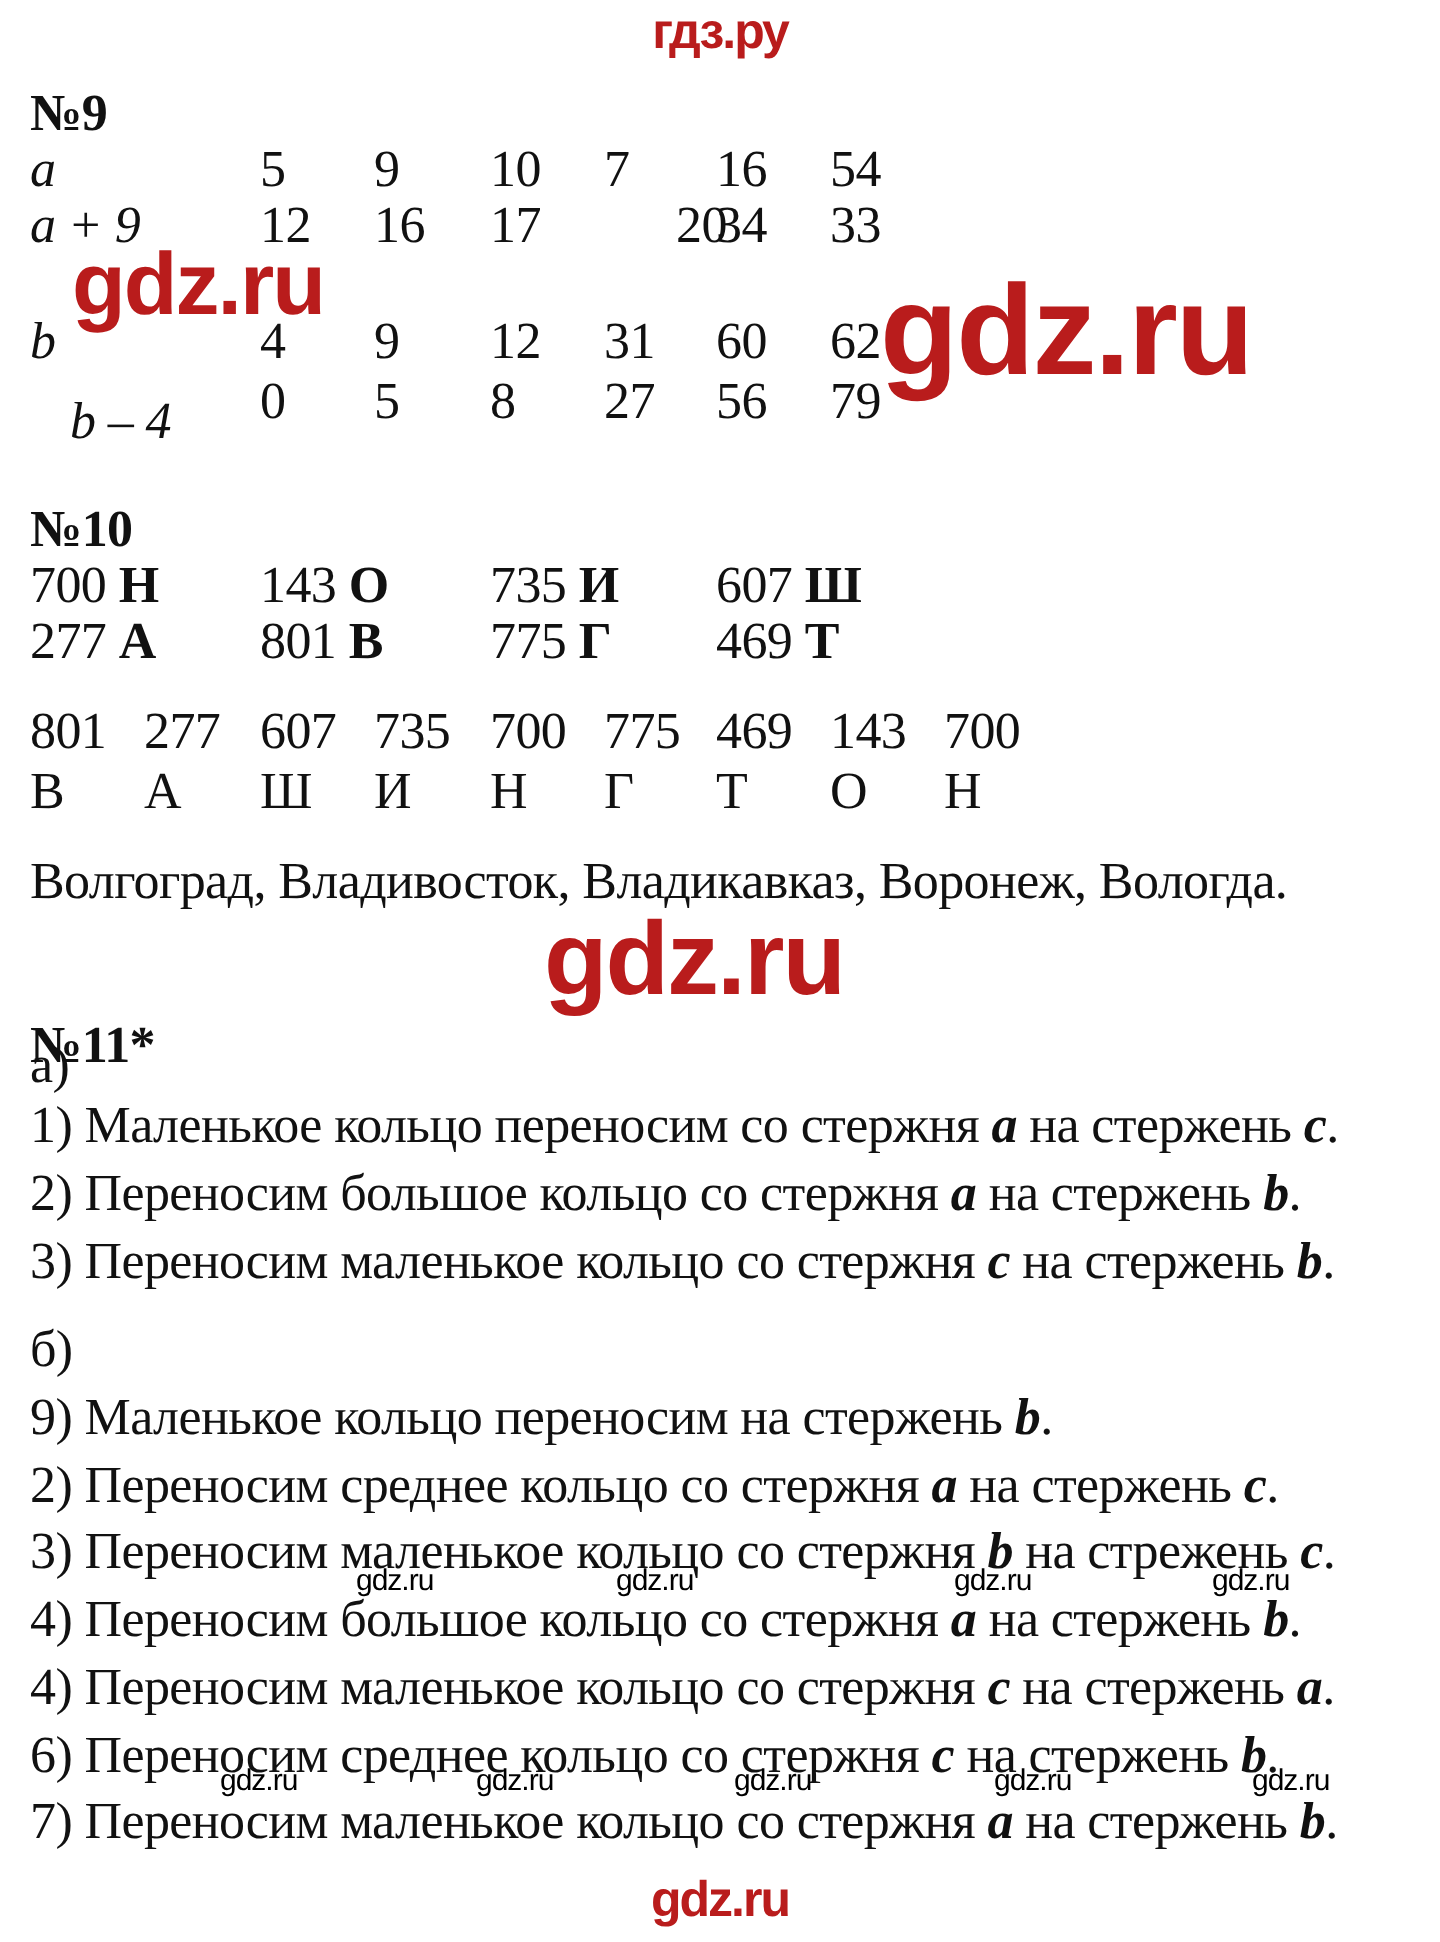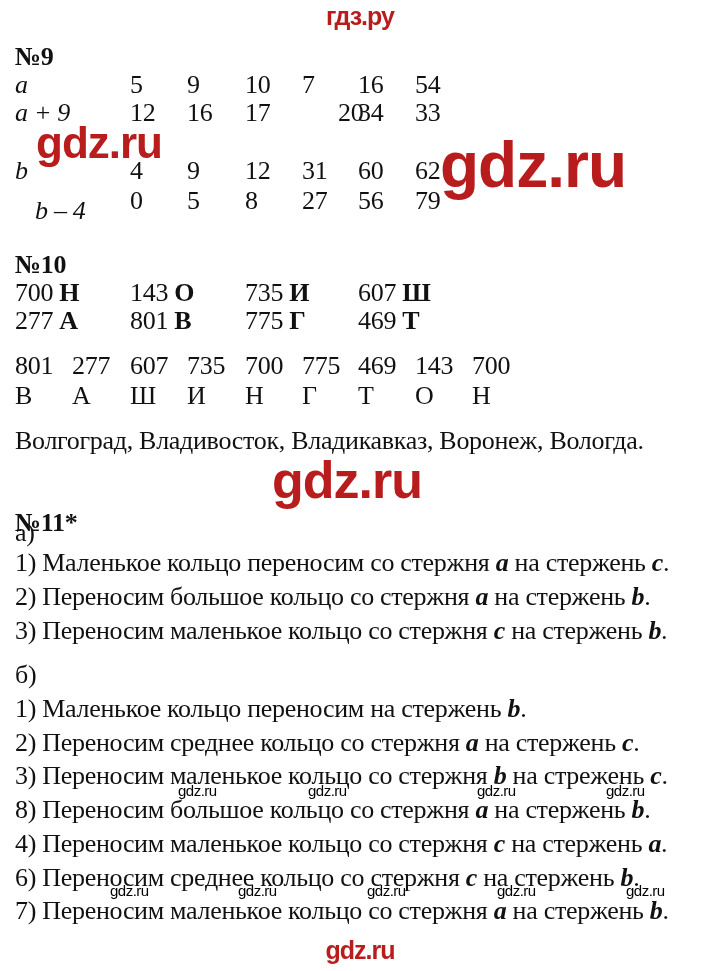--- a/index.html
+++ b/index.html
@@ -106,24 +106,24 @@
 <div class="serif">
   <div class="abs h" style="left:15px; top:488px;margin-top:20px;">№11*</div>
   <div class="abs" style="left:15px; top:518px;">а)</div>
 
   <div class="abs" style="left:15px; top:548px;"><span>1) Маленькое кольцо переносим со стержня </span><span class="bi">a</span><span> на стержень </span><span class="bi">c</span><span>.</span></div>
   <div class="abs" style="left:15px; top:582px;"><span>2) Переносим большое кольцо со стержня </span><span class="bi">a</span><span> на стержень </span><span class="bi">b</span><span>.</span></div>
   <div class="abs" style="left:15px; top:616px;"><span>3) Переносим маленькое кольцо со стержня </span><span class="bi">c</span><span> на стержень </span><span class="bi">b</span><span>.</span></div>
 
   <div class="abs" style="left:15px; top:660px;">б)</div>
 
-  <div class="abs" style="left:15px; top:694px;"><span>1) Маленькое кольцо переносим</span><span class="bi"></span><span> на стержень </span><span class="bi">b</span><span>.</span></div>
+  <div class="abs" style="left:15px; top:694px;"><span>9) Маленькое кольцо переносим</span><span class="bi"></span><span> на стержень </span><span class="bi">b</span><span>.</span></div>
   <div class="abs" style="left:15px; top:728px;"><span>2) Переносим среднее кольцо со стержня </span><span class="bi">a</span><span> на стержень </span><span class="bi">c</span><span>.</span></div>
   <div class="abs" style="left:15px; top:761px;"><span>3) Переносим маленькое кольцо со стержня </span><span class="bi">b</span><span> на стрежень </span><span class="bi">c</span><span>.</span></div>
-  <div class="abs" style="left:15px; top:795px;"><span>8) Переносим большое кольцо со стержня </span><span class="bi">a</span><span> на стержень </span><span class="bi">b</span><span>.</span></div>
+  <div class="abs" style="left:15px; top:795px;"><span>4) Переносим большое кольцо со стержня </span><span class="bi">a</span><span> на стержень </span><span class="bi">b</span><span>.</span></div>
   <div class="abs" style="left:15px; top:829px;"><span>4) Переносим маленькое кольцо со стержня </span><span class="bi">c</span><span> на стержень </span><span class="bi">a</span><span>.</span></div>
   <div class="abs" style="left:15px; top:863px;"><span>6) Переносим среднее кольцо со стержня </span><span class="bi">c</span><span> на стержень </span><span class="bi">b</span><span>.</span></div>
   <div class="abs" style="left:15px; top:896px;"><span>7) Переносим маленькое кольцо со стержня </span><span class="bi">a</span><span> на стержень </span><span class="bi">b</span><span>.</span></div>
 </div>
 
 <div class="small-wm" style="left:178px; top:782px;">gdz.ru</div>
 <div class="small-wm" style="left:308px; top:782px;">gdz.ru</div>
 <div class="small-wm" style="left:477px; top:782px;">gdz.ru</div>
 <div class="small-wm" style="left:606px; top:782px;">gdz.ru</div>
 

